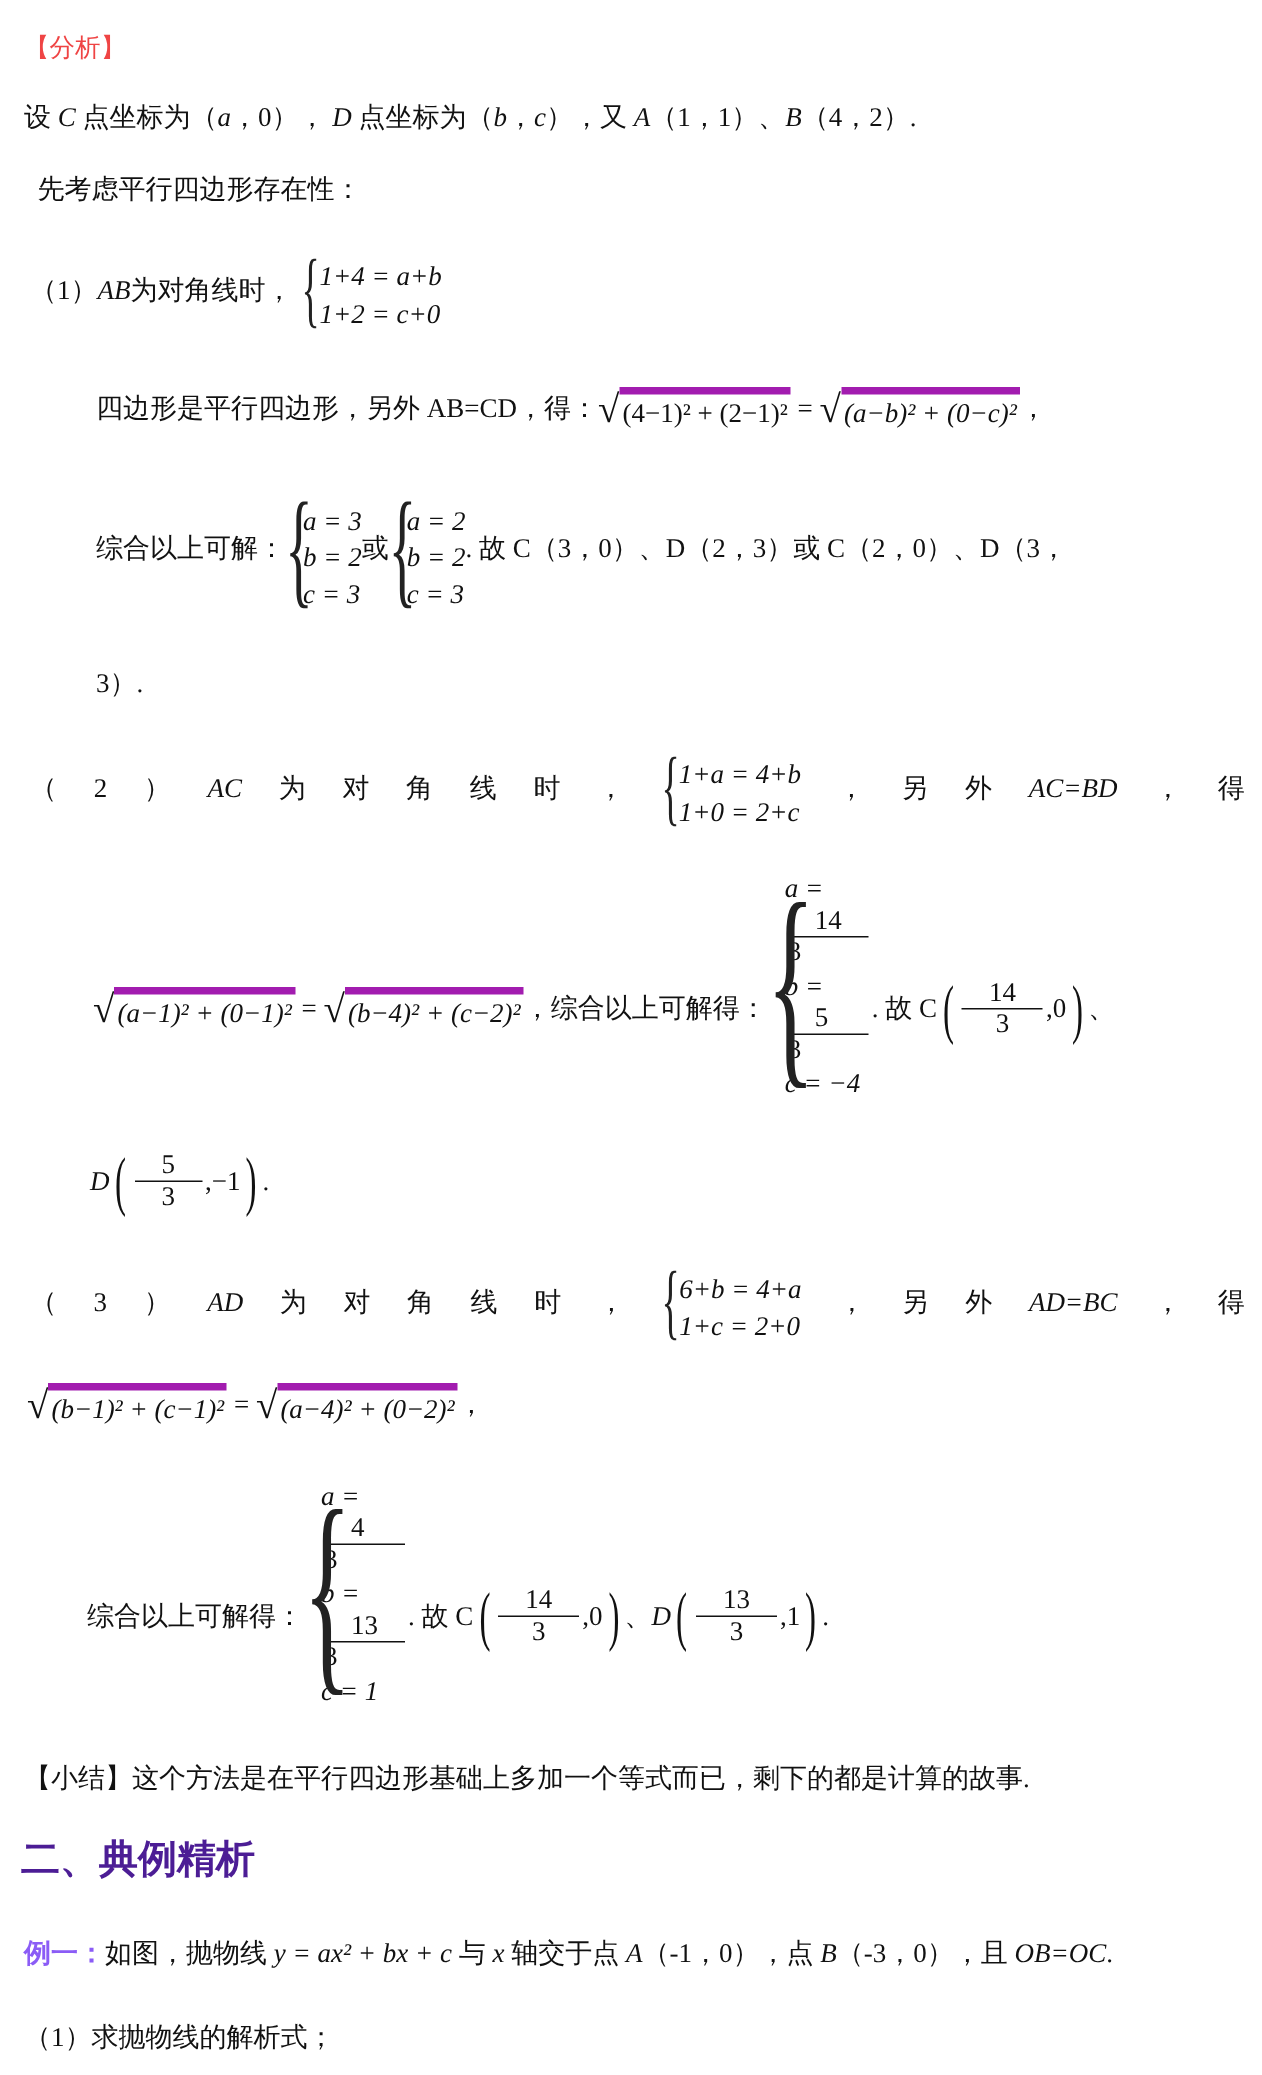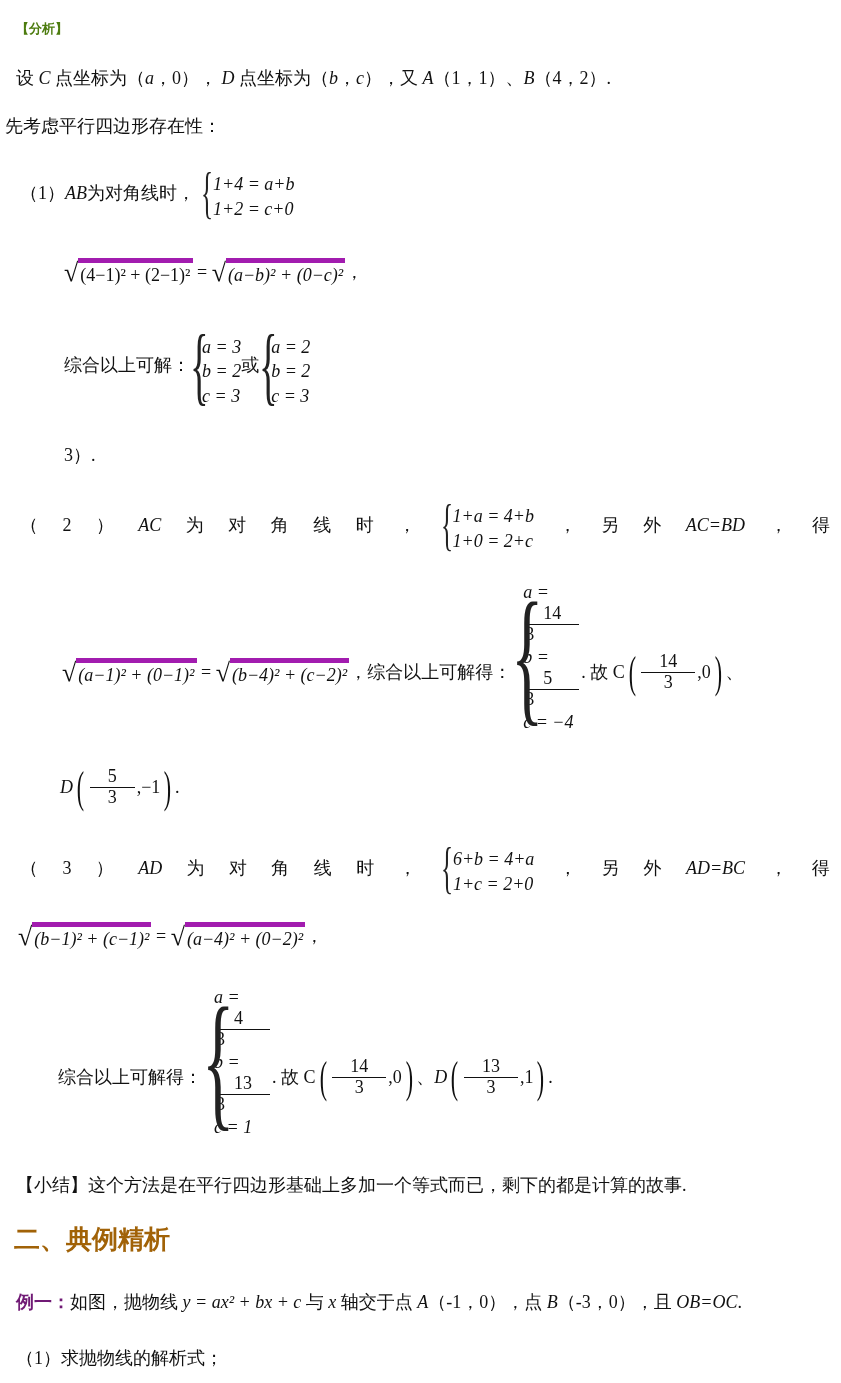--- a/index.html
+++ b/index.html
@@ -3,23 +3,23 @@
 <meta charset="utf-8">
 <style>
   html, body { margin: 0; padding: 0; background: #ffffff; }
   body {
     width: 841px; height: 1383px; position: relative; overflow: hidden;
     font-family: "Liberation Serif", "DejaVu Serif", serif;
     color: #111; font-size: 18px;
   }
   .abs { position: absolute; white-space: nowrap; }
   .it { font-style: italic; }
-  .label-cyan { color: #4d7c0f; font-family: "DejaVu Sans", sans-serif; font-size: 13px; font-weight: bold; }
-  .heading { color: #a16207; font-size: 26px; font-weight: bold; font-family: "DejaVu Sans", sans-serif; }
-  .ex-label { color: #701a75; font-weight: bold; font-family: "DejaVu Sans", sans-serif; }
+  .label-cyan { color: #ef4444; font-family: "DejaVu Sans", sans-serif; font-size: 17px; }
+  .heading { color: #4c1d95; font-size: 26px; font-weight: bold; font-family: "DejaVu Sans", sans-serif; }
+  .ex-label { color: #8b5cf6; font-weight: bold; font-family: "DejaVu Sans", sans-serif; }
   .sys { display: inline-flex; align-items: stretch; vertical-align: middle; }
   .brace { font-size: 56px; line-height: 1; transform: scaleX(0.45); transform-origin: left; width: 12px; font-weight: 100; color:#222;}
   .brace.tall { font-size: 86px; }
   .brace.xtall { font-size: 150px; }
   .rows { display: flex; flex-direction: column; justify-content: flex-end; }
   .rows span { display: block; line-height: 1.35; }
   .frac { display: inline-flex; flex-direction: column; align-items: center; vertical-align: middle; margin: 0 2px; }
   .frac .n { border-bottom: 1px solid #111; padding: 0 18px; line-height: 1.1; }
   .frac .d { line-height: 1.1; }
   .paren { font-size: 44px; transform: scaleX(0.5); display: inline-block; vertical-align: middle; font-weight: 100;}
@@ -34,36 +34,37 @@
 
 <div class="abs" style="left:16px;top:66px;">
   <span>设</span>
   <span class="it">C</span>
   <span>点坐标为（</span><span class="it">a</span><span>，0），</span>
   <span class="it">D</span>
   <span>点坐标为（</span><span class="it">b</span><span>，</span><span class="it">c</span><span>），又</span>
   <span class="it">A</span><span>（1，1）、</span><span class="it">B</span><span>（4，2）.</span>
 </div>
 
-<div class="abs" style="left:5px;top:114px;">先考虑平行四边形存在性：</div>
+<div class="abs" style="left:25px;top:114px;">先考虑平行四边形存在性：</div>
 
 <div class="abs" style="left:20px;top:165px;display:flex;align-items:center;">
   <span>（1）</span>
   <span class="it">AB</span>
   <span>为对角线时，</span>
   <span class="sys" style="margin-left:6px;">
     <span class="brace">{</span>
     <span class="rows">
         <span class="it">1+4 = a+b</span>
         <span class="it">1+2 = c+0</span>
       </span>
   </span>
 </div>
 
 <div class="abs" style="left:64px;top:258px;display:flex;align-items:center;">
+  <span>四边形是平行四边形，另外 AB=CD，得：</span>
   <span class="sqrt">
       <span class="rad">√</span>
       <span class="inner">(4−1)² + (2−1)²</span>
     </span>
   <span>&nbsp;=&nbsp;</span>
   <span class="sqrt">
       <span class="rad">√</span>
       <span class="inner it">(a−b)² + (0−c)²</span>
     </span>
   <span>，</span>
@@ -81,20 +82,21 @@
   </span>
   <span>或</span>
   <span class="sys">
     <span class="brace tall">{</span>
     <span class="rows">
         <span class="it">a = 2</span>
         <span class="it">b = 2</span>
         <span class="it">c = 3</span>
       </span>
   </span>
+  <span>. 故 C（3，0）、D（2，3）或 C（2，0）、D（3，</span>
 </div>
 <div class="abs" style="left:64px;top:443px;">3）.</div>
 
 <div class="abs" style="left:20px;top:497px;width:810px;display:flex;align-items:center;justify-content:space-between;">
   <span>（</span>
   <span>2</span>
   <span>）</span>
   <span class="it">AC</span>
   <span>为</span>
   <span>对</span>

